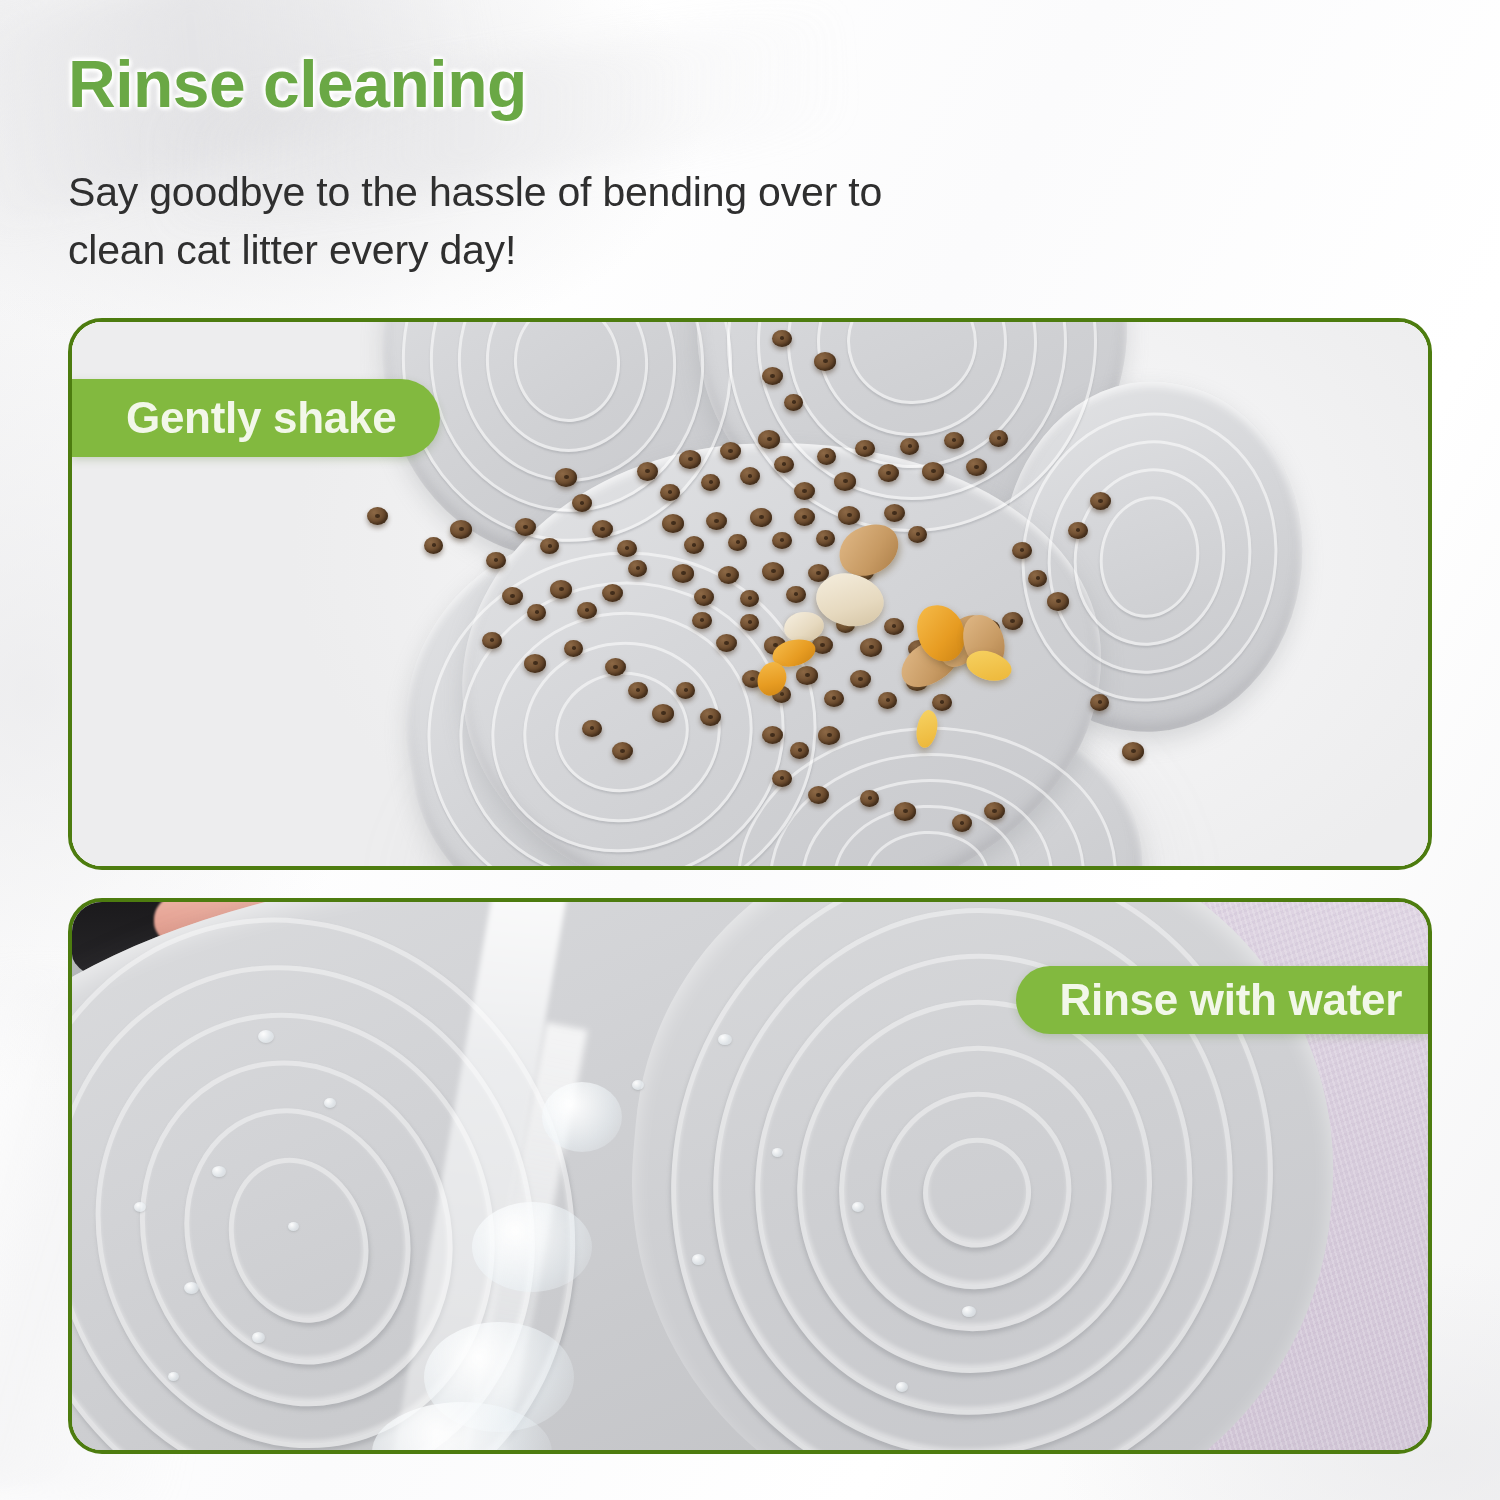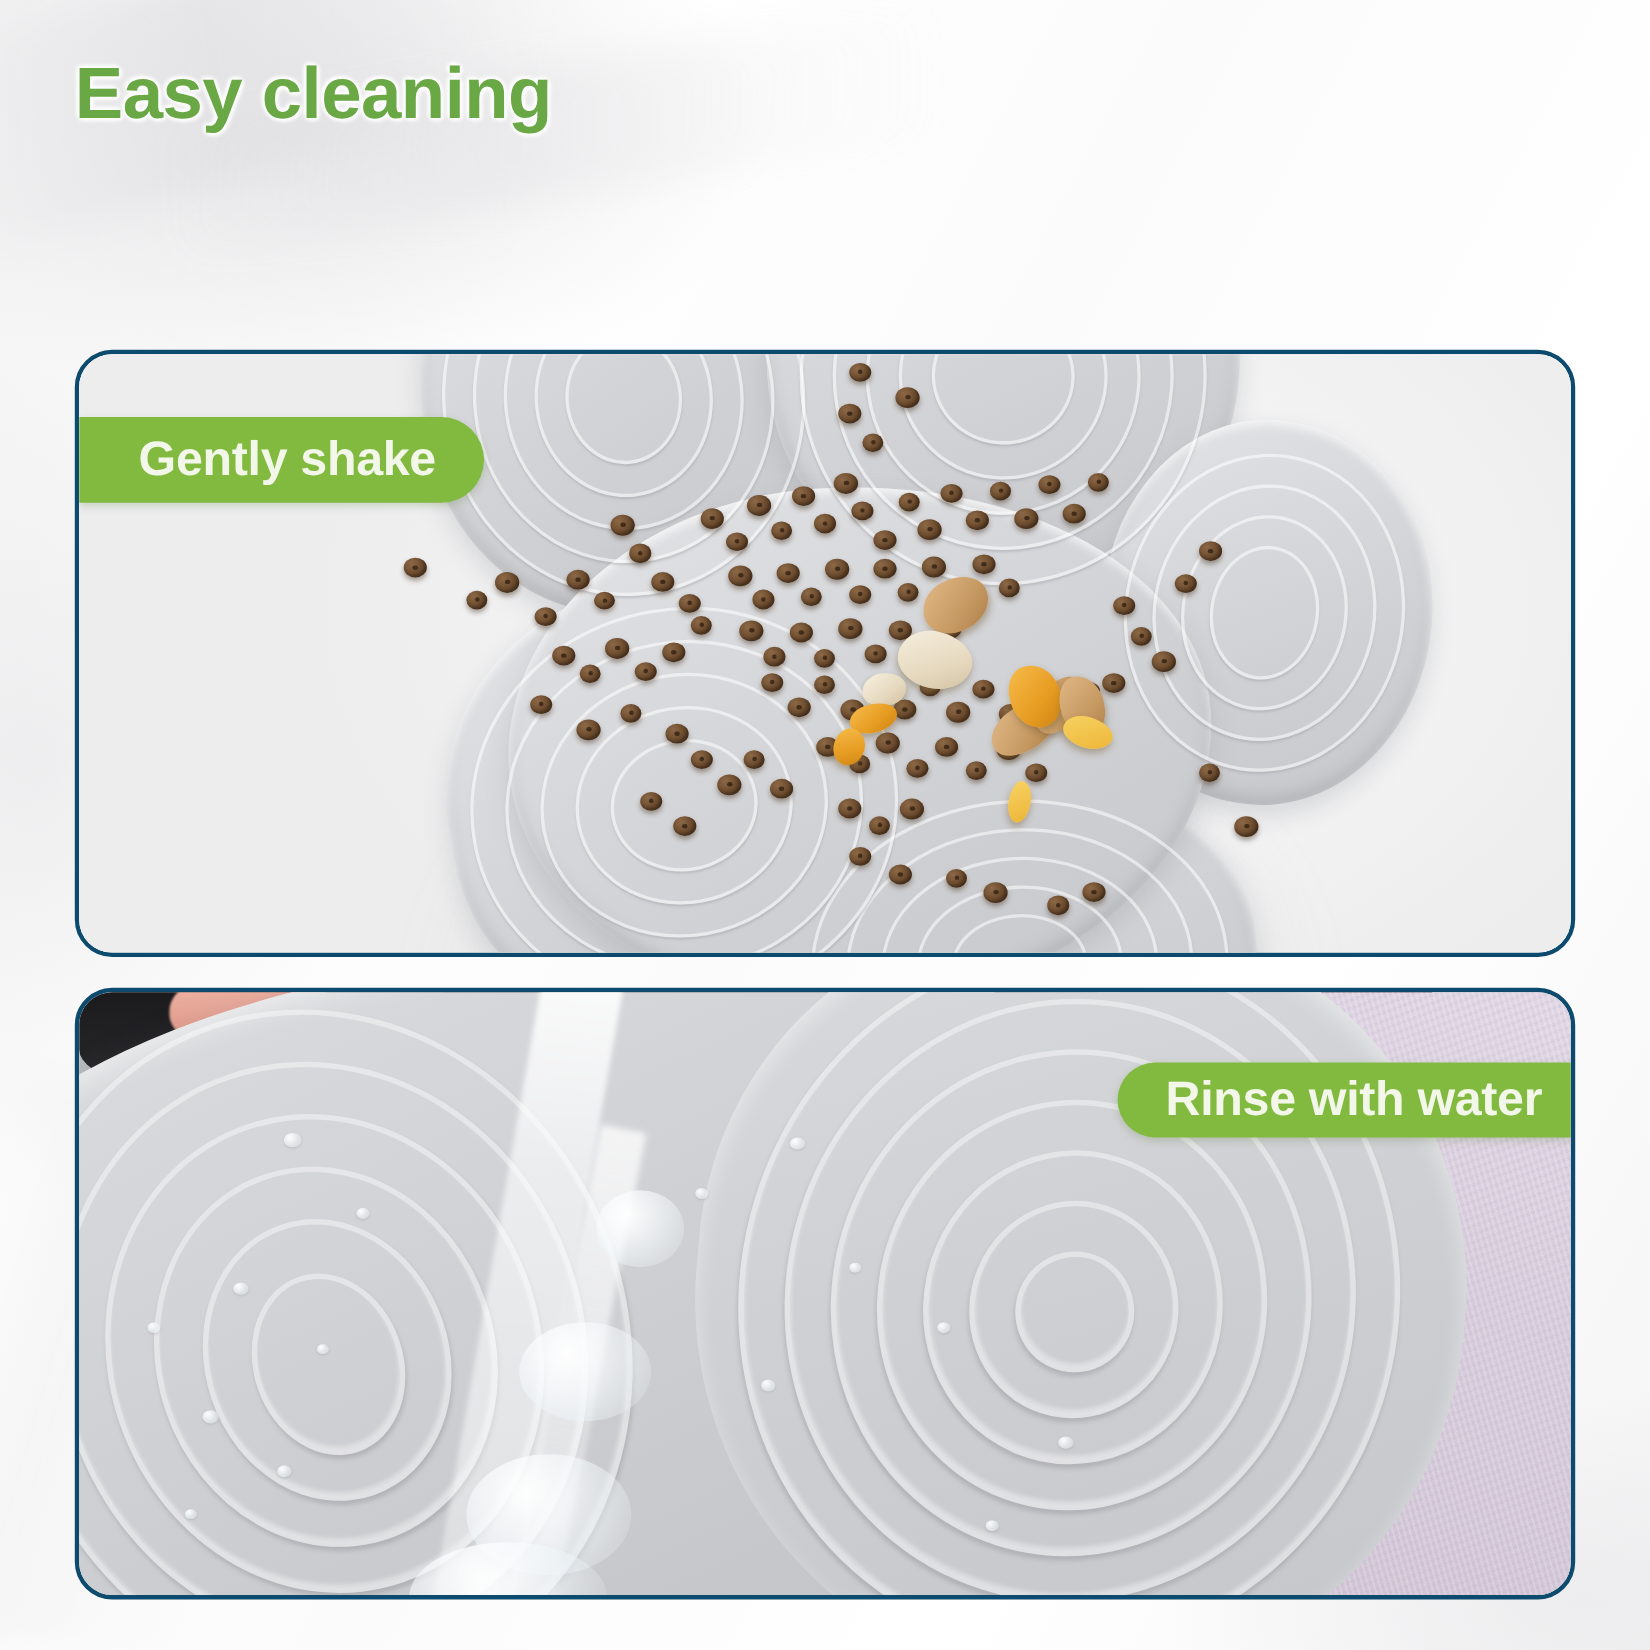--- a/index.html
+++ b/index.html
@@ -53,21 +53,21 @@
     width:1000px;
     font-size:41px; line-height:1.42;
     color:#2f2f2f;
     letter-spacing:-.2px;
   }
   .subhead .l2 { display:block; }
 
   
   .card {
     position:absolute;
-    border:4px solid #0c4a6e;
+    border:4px solid #4d7c0f;
     border-radius:34px;
     overflow:hidden;
     background:#fff;
   }
   #card-shake { left:68px; top:318px;  width:1364px; height:552px; }
   #card-rinse { left:68px; top:898px;  width:1364px; height:556px; }
 
   .photo { position:absolute; inset:0; overflow:hidden; }
 
   
@@ -237,22 +237,26 @@
 </head>
 <body>
 
 <div id="page">
 
   <div class="bg-sheen"></div>
   <div class="bg-fold fold-a"></div>
   <div class="bg-fold fold-b"></div>
   <div class="bg-fold fold-c"></div>
 
-  <h1 class="headline">Easy cleaning</h1>
-
+  <h1 class="headline">Rinse cleaning</h1>
+
+  <div class="subhead">
+    <span class="l1">Say goodbye to the hassle of bending over to</span>
+    <span class="l2">clean cat litter every day!</span>
+  </div>
 
   <div class="card" id="card-shake">
     <div class="photo">
       <div class="shake-bg"></div>
       <div class="shake-shadow"></div>
 
       <div class="mat">
         <div class="lobe L1"></div>
         <div class="lobe L2"></div>
         <div class="lobe L3"></div>

